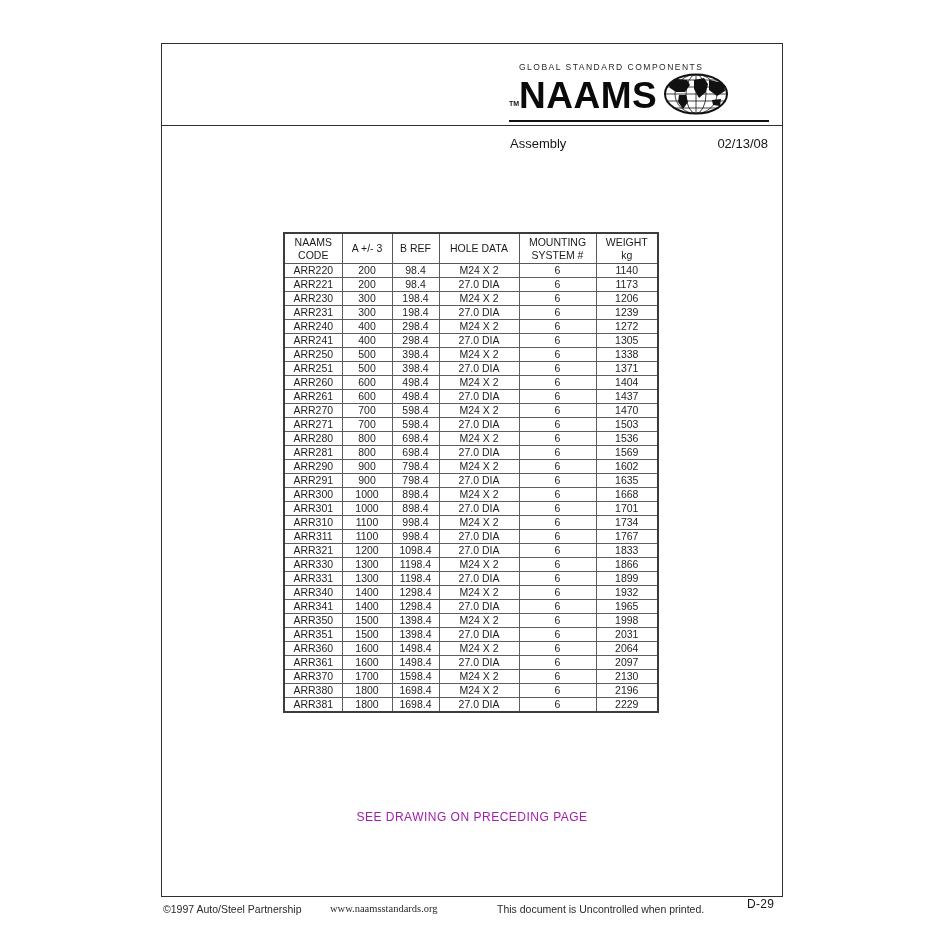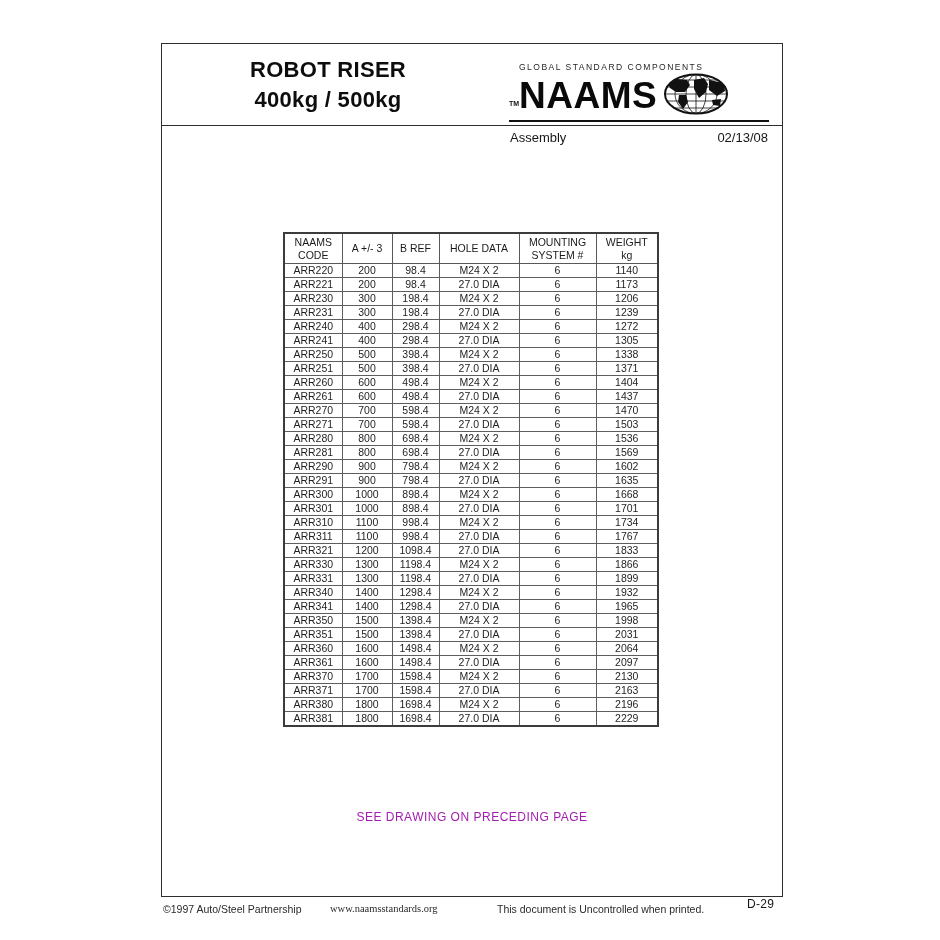--- a/index.html
+++ b/index.html
@@ -18,21 +18,21 @@
     position:absolute;left:32px;top:11px;width:268px;text-align:center;
     font-weight:bold;font-size:22px;line-height:1.35;color:#0d0d0d;letter-spacing:0.3px;
   }
   .brand{position:absolute;right:13px;top:18px;width:260px;}
   .brand-tagline{font-size:8.5px;letter-spacing:1.5px;color:#262626;margin:0 0 1px 10px;white-space:nowrap;}
   .brand-row{display:flex;align-items:center;}
   .brand-tm{font-size:7px;font-weight:bold;color:#111;align-self:center;margin-top:14px;}
   .brand-name{font-size:37px;font-weight:bold;letter-spacing:0.5px;line-height:0.95;color:#0a0a0a;}
   .brand-globe{margin-left:6px;}
   .brand-rule{height:2px;background:#111;margin-top:1px;}
-  .brand-sub{display:flex;justify-content:space-between;font-size:13px;color:#161616;margin-top:8px;padding:0 1px;}
+  .brand-sub{display:flex;justify-content:space-between;font-size:13px;color:#161616;margin-top:14px;padding:0 1px;}
   
   .spec-table{
     position:absolute;left:121px;top:188px;border-collapse:collapse;table-layout:fixed;
     border:2px solid #3c3c3c;background:#fff;
   }
   .spec-table col.c0{width:58px;} .spec-table col.c1{width:50px;}
   .spec-table col.c2{width:47px;} .spec-table col.c3{width:80px;}
   .spec-table col.c4{width:77px;} .spec-table col.c5{width:62px;}
   .spec-table th{
     border:1px solid #585858;font-weight:normal;font-size:10.5px;line-height:1.2;
@@ -53,24 +53,20 @@
   .f-url{left:330px;top:903px;font-family:Liberation Serif, serif;}
   .f-uncontrolled{left:497px;top:903px;}
   .f-page{left:747px;top:897px;font-size:12px;color:#161616;letter-spacing:0.3px;}
 </style>
 </head>
 <body>
 
 <div class="page">
 
   <div class="header">
-    <div class="title">
-      <div>ROBOT RISER</div>
-      <div>400kg / 500kg</div>
-    </div>
 
     <div class="brand">
       <div class="brand-tagline">GLOBAL STANDARD COMPONENTS</div>
       <div class="brand-row">
         <span class="brand-tm">TM</span>
         <span class="brand-name">NAAMS</span>
         <span class="brand-globe">
           <svg width="66" height="42" viewBox="0 0 66 42" aria-hidden="true">
             <defs>
                 <clipPath id="gclip">
@@ -363,28 +359,20 @@
         </tr>
         <tr>
           <td>ARR370</td>
           <td>1700</td>
           <td>1598.4</td>
           <td>M24 X 2</td>
           <td>6</td>
           <td>2130</td>
         </tr>
         <tr>
-          <td>ARR371</td>
-          <td>1700</td>
-          <td>1598.4</td>
-          <td>27.0 DIA</td>
-          <td>6</td>
-          <td>2163</td>
-        </tr>
-        <tr>
           <td>ARR380</td>
           <td>1800</td>
           <td>1698.4</td>
           <td>M24 X 2</td>
           <td>6</td>
           <td>2196</td>
         </tr>
         <tr>
           <td>ARR381</td>
           <td>1800</td>

